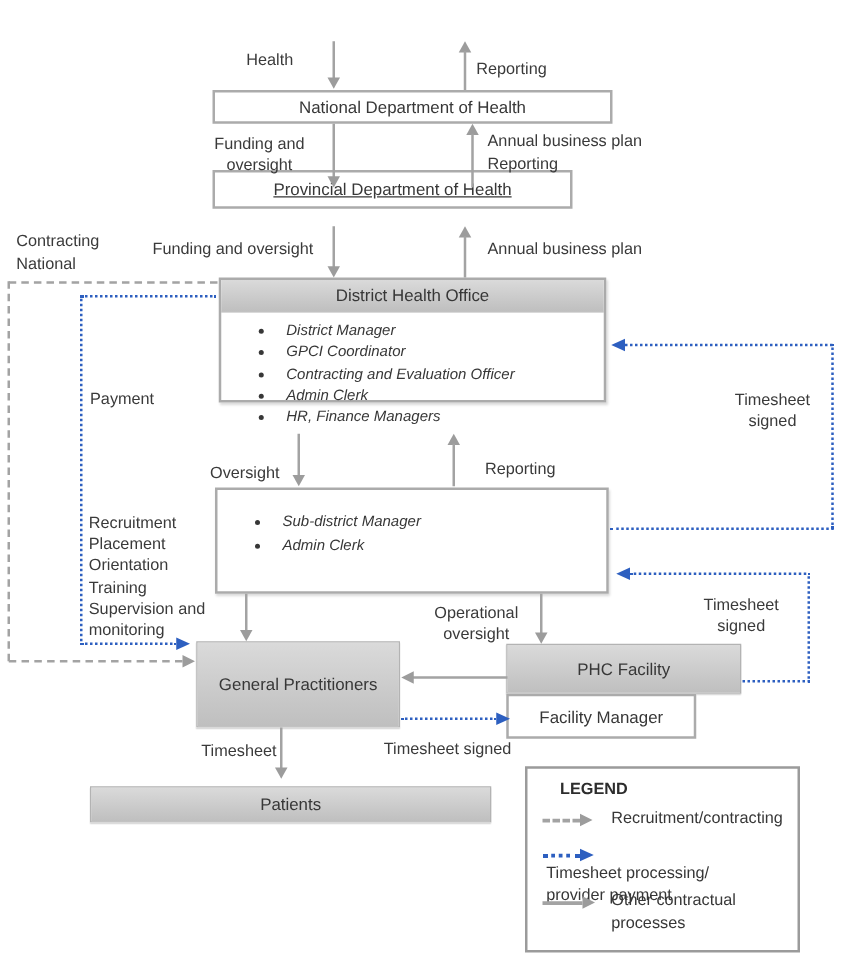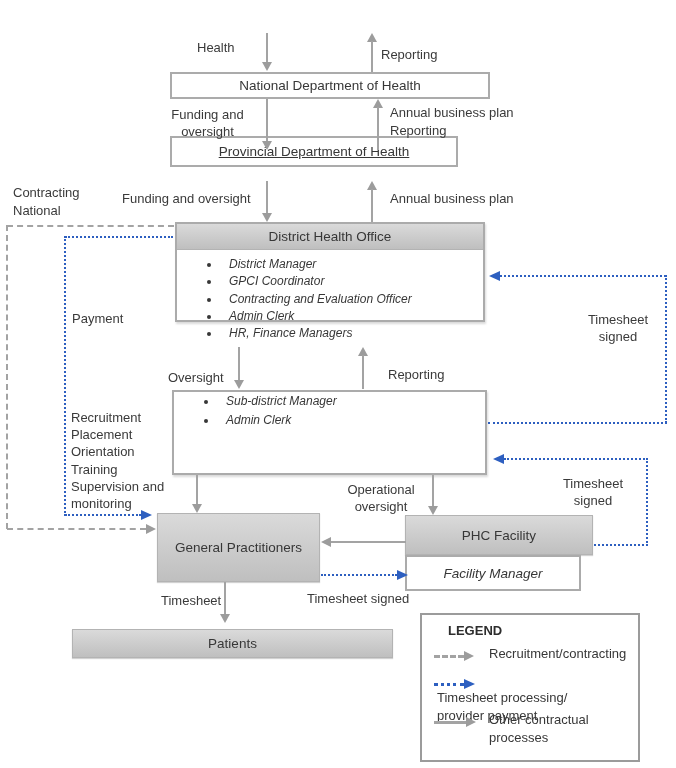--- a/index.html
+++ b/index.html
@@ -63,30 +63,30 @@
     <ul>
       <li class="d-li">District Manager</li>
       <li class="d-li">GPCI Coordinator</li>
       <li class="d-li">Contracting and Evaluation Officer</li>
       <li class="d-li">Admin Clerk</li>
       <li class="d-li">HR, Finance Managers</li>
     </ul>
   </div>
 
   <div class="orgbox" style="left:172px;top:390px;width:315px;height:85px;">
-    <ul style="padding-top:0;">
+    <ul style="padding-top:16px;">
       <li class="s-li">Sub-district Manager</li>
       <li class="s-li">Admin Clerk</li>
     </ul>
   </div>
 
   <div class="box graybox" style="left:405px;top:515px;width:188px;height:40px;">PHC Facility</div>
 
   <div class="box graybox" style="left:157px;top:513px;width:163px;height:69px;">General Practitioners</div>
-  <div class="box whitebox" style="left:405px;top:555px;width:176px;height:36px;font-style:italic;">Facility Manager</div>
+  <div class="box whitebox" style="left:405px;top:555px;width:152px;height:36px;">Facility Manager</div>
 
   <div class="box graybox" style="left:72px;top:629px;width:321px;height:29px;">Patients</div>
 
   <div class="vl" style="left:266px;top:33px;height:31px;"></div>
   <div class="tri g-down" style="left:262px;top:62px;"></div>
 
   <div class="tri g-up" style="left:367px;top:33px;"></div>
   <div class="vl" style="left:371px;top:41px;height:31px;"></div>
 
   <div class="vl" style="left:266px;top:99px;height:43px;"></div>

